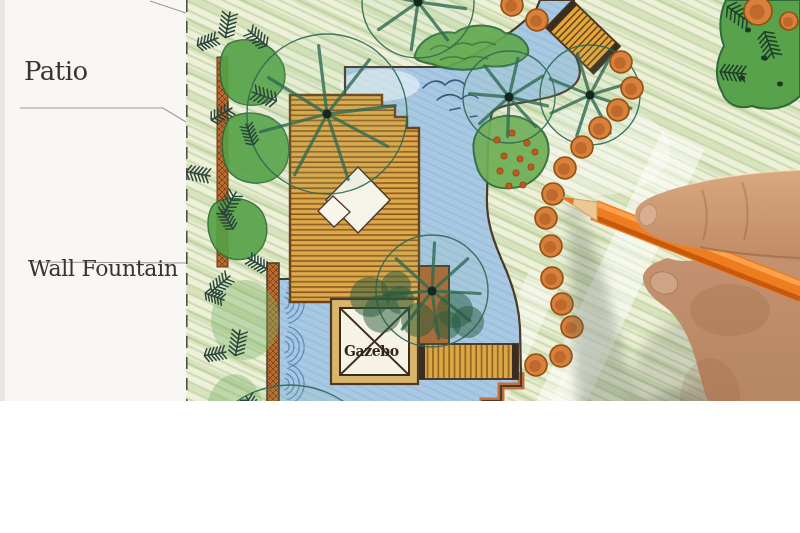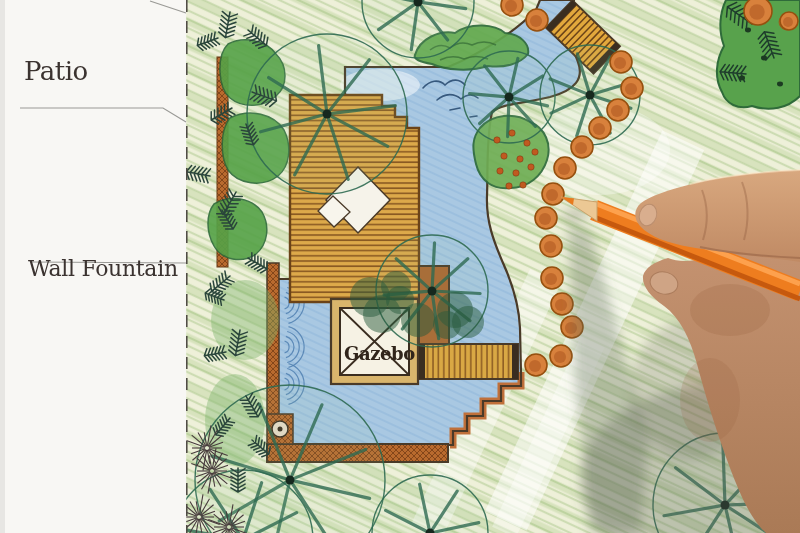--- a/index.html
+++ b/index.html
@@ -1,22 +1,22 @@
 <!DOCTYPE html>
 <html><head>
 <meta charset="utf-8">
 <style>
   html,body{margin:0;padding:0;background:#ffffff;}
-  .stage{position:relative;width:800px;height:533px;overflow:hidden;background:#3b82f6;
+  .stage{position:relative;width:800px;height:401px;overflow:hidden;background:#3b82f6;
          font-family:"DejaVu Serif","Liberation Serif",serif;}
   .stage svg{position:absolute;left:0;top:0;}
   .anno{position:absolute;color:#3b3330;user-select:none;white-space:nowrap;}
   .anno.patio{left:24px;top:56px;font-size:26px;letter-spacing:-0.5px;}
   .anno.wallfountain{left:28px;top:209px;font-size:22px;letter-spacing:-0.3px;margin-top:47px;}
-  .anno.gazebo{left:344px;top:343px;font-size:18px;font-weight:700;color:#31251b;letter-spacing:-0.4px;}
+  .anno.gazebo{left:344px;top:343px;font-size:14px;font-weight:700;color:#31251b;letter-spacing:-0.4px;}
 </style>
 </head>
 <body>
 
 <div class="stage">
 <svg width="800" height="533" viewBox="0 0 800 533">
   <defs>
     <pattern id="lawnHatch" width="8" height="8" patternUnits="userSpaceOnUse" patternTransform="rotate(115)">
       <path d="M2,0 V8" stroke="#7fae5a" stroke-width="2.2" opacity="0.5"></path>
     </pattern>

